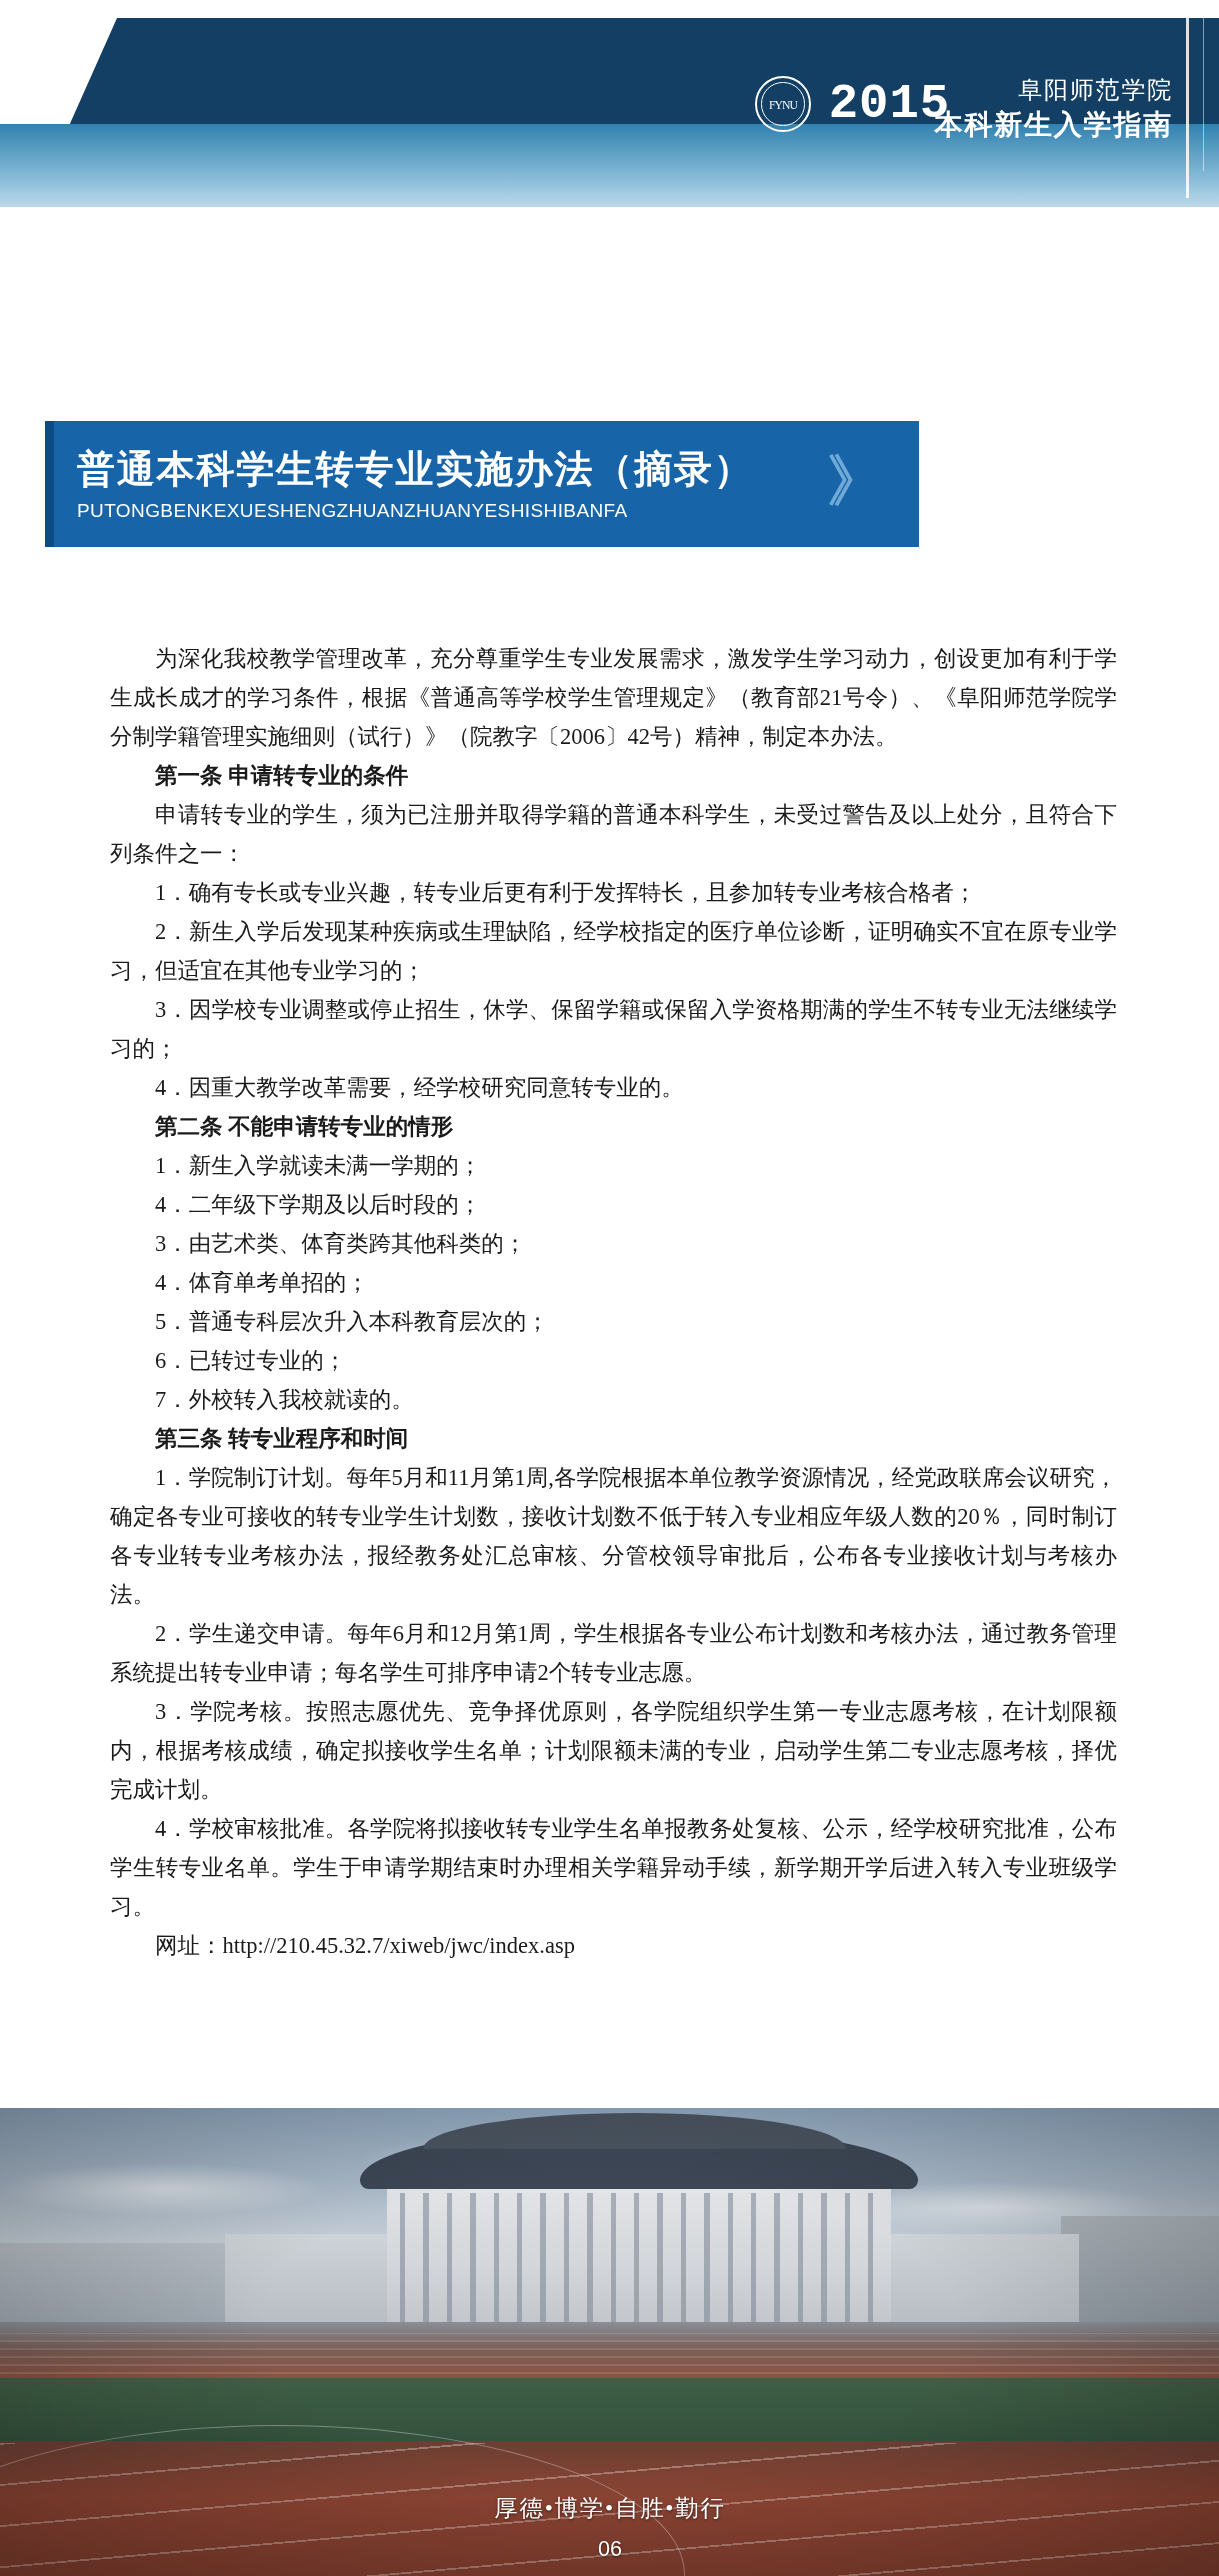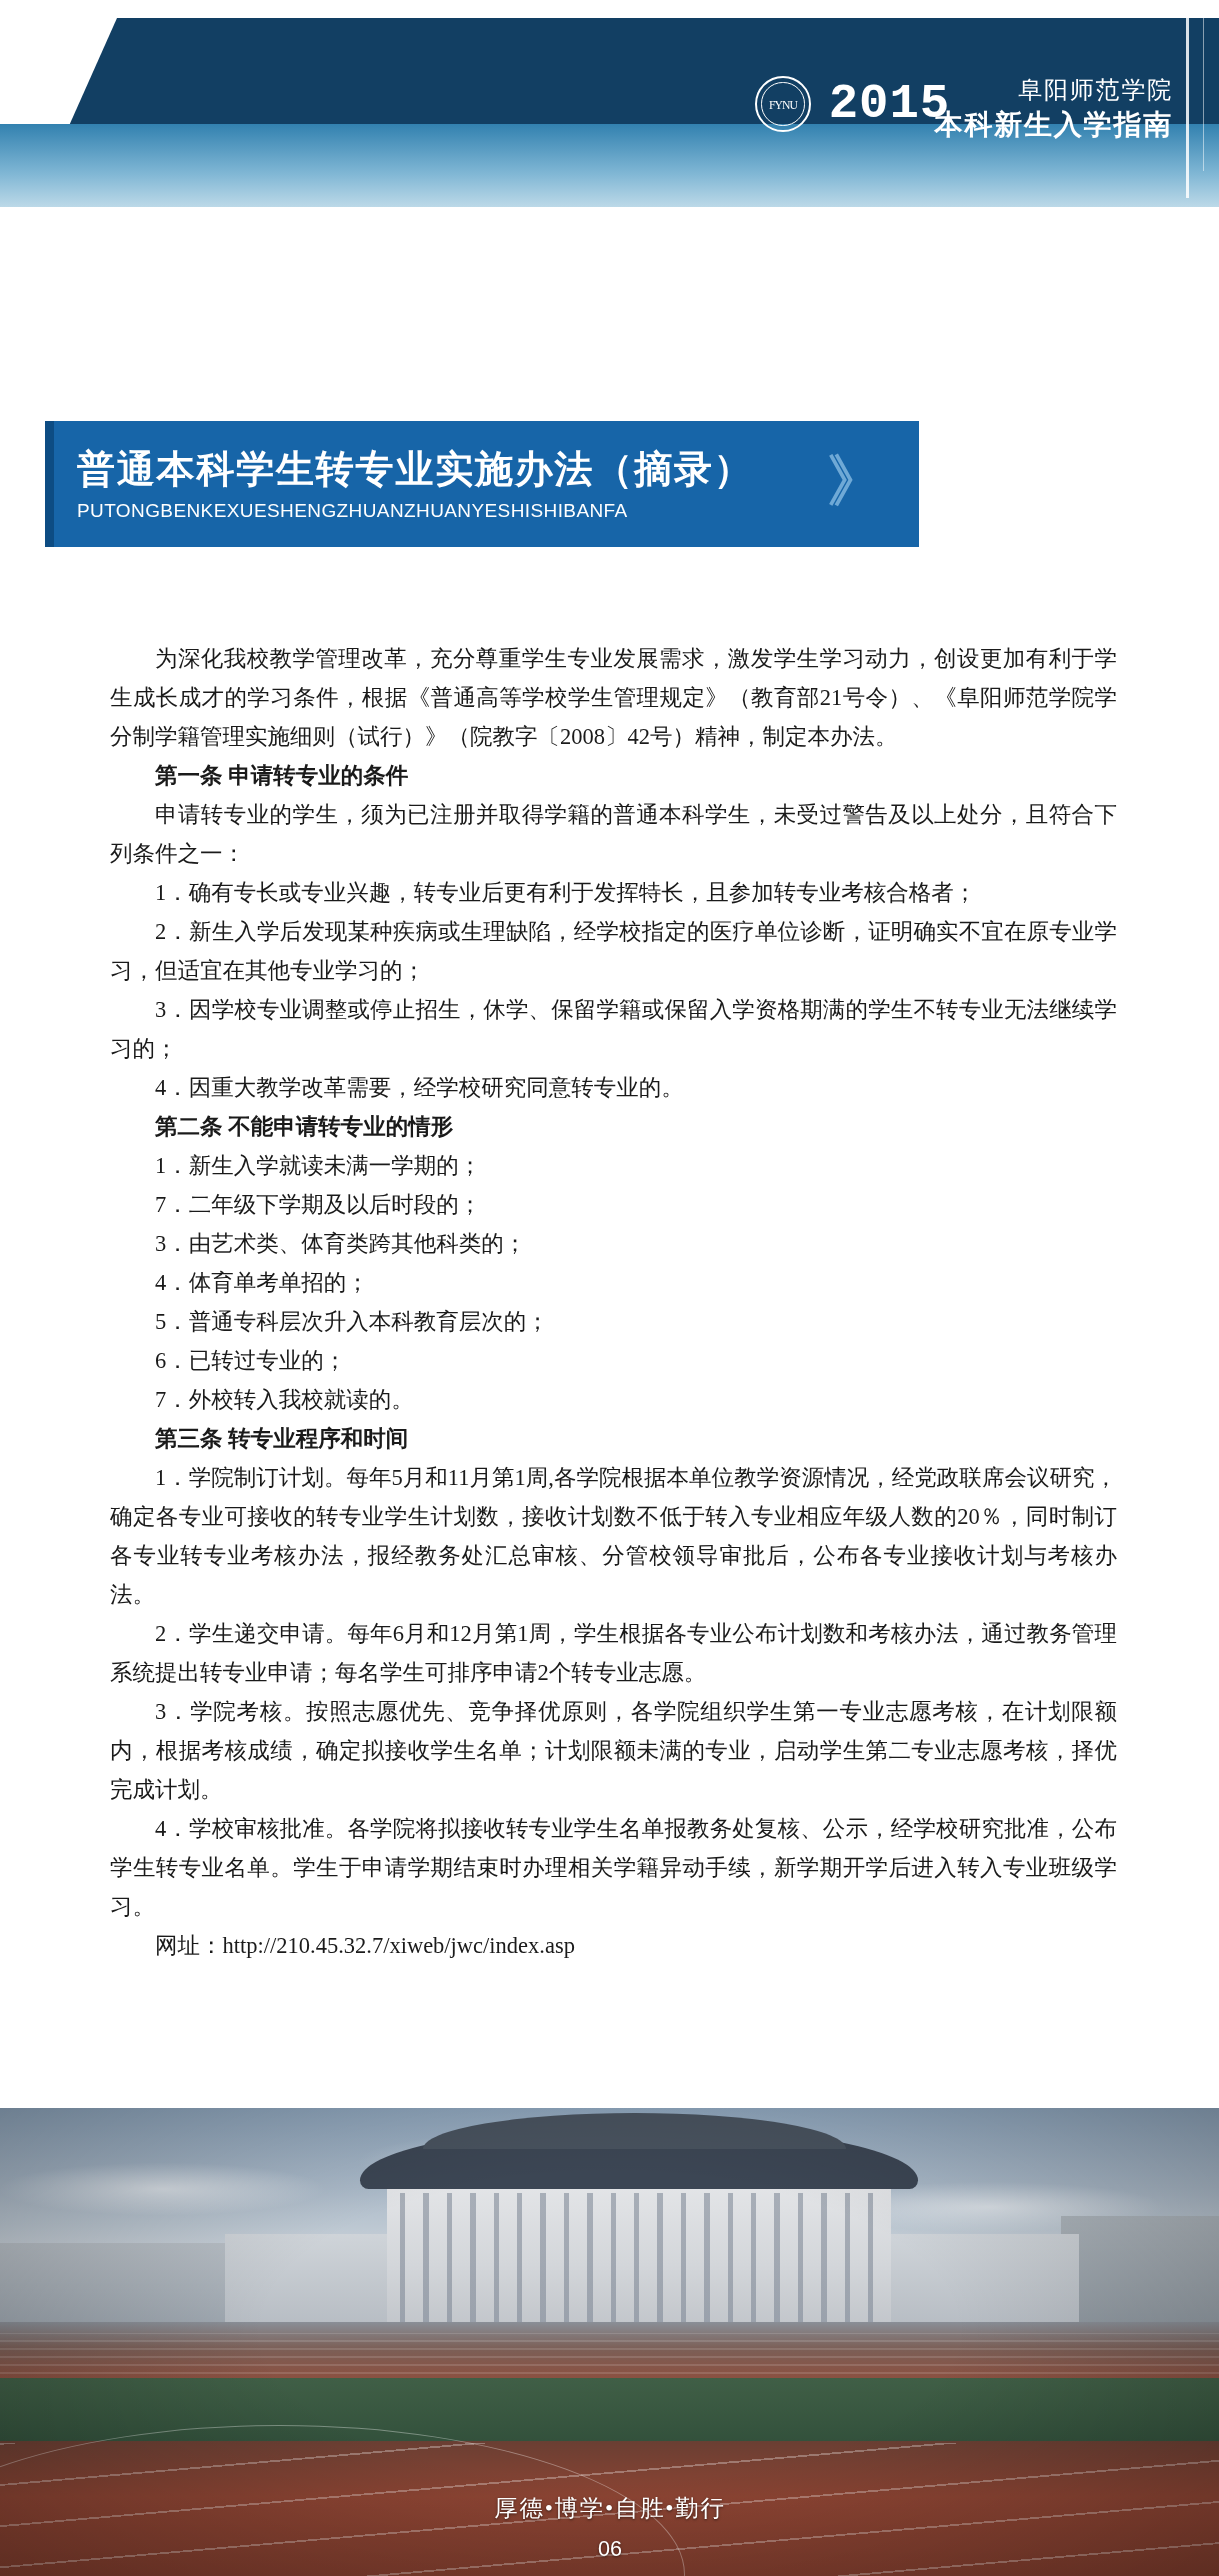--- a/index.html
+++ b/index.html
@@ -318,32 +318,32 @@
   </div>
 
   <div class="title-bar">
     <div class="accent"></div>
     <div class="title-cn">普通本科学生转专业实施办法（摘录）</div>
     <div class="title-py">PUTONGBENKEXUESHENGZHUANZHUANYESHISHIBANFA</div>
     <div class="chevrons">》</div>
   </div>
 
   <div class="content">
-    <p class="p-indent">为深化我校教学管理改革，充分尊重学生专业发展需求，激发学生学习动力，创设更加有利于学生成长成才的学习条件，根据《普通高等学校学生管理规定》（教育部21号令）、《阜阳师范学院学分制学籍管理实施细则（试行）》（院教字〔2008〕42号）精神，制定本办法。</p>
+    <p class="p-indent">为深化我校教学管理改革，充分尊重学生专业发展需求，激发学生学习动力，创设更加有利于学生成长成才的学习条件，根据《普通高等学校学生管理规定》（教育部21号令）、《阜阳师范学院学分制学籍管理实施细则（试行）》（院教字〔2006〕42号）精神，制定本办法。</p>
 
     <p class="p-head">第一条 申请转专业的条件</p>
     <p class="p-indent">申请转专业的学生，须为已注册并取得学籍的普通本科学生，未受过警告及以上处分，且符合下列条件之一：</p>
     <p class="p-item">1．确有专长或专业兴趣，转专业后更有利于发挥特长，且参加转专业考核合格者；</p>
     <p class="p-item">2．新生入学后发现某种疾病或生理缺陷，经学校指定的医疗单位诊断，证明确实不宜在原专业学习，但适宜在其他专业学习的；</p>
     <p class="p-item">3．因学校专业调整或停止招生，休学、保留学籍或保留入学资格期满的学生不转专业无法继续学习的；</p>
     <p class="p-item">4．因重大教学改革需要，经学校研究同意转专业的。</p>
 
     <p class="p-head">第二条 不能申请转专业的情形</p>
     <p class="p-item">1．新生入学就读未满一学期的；</p>
-    <p class="p-item">7．二年级下学期及以后时段的；</p>
+    <p class="p-item">4．二年级下学期及以后时段的；</p>
     <p class="p-item">3．由艺术类、体育类跨其他科类的；</p>
     <p class="p-item">4．体育单考单招的；</p>
     <p class="p-item">5．普通专科层次升入本科教育层次的；</p>
     <p class="p-item">6．已转过专业的；</p>
     <p class="p-item">7．外校转入我校就读的。</p>
 
     <p class="p-head">第三条 转专业程序和时间</p>
     <p class="p-item">1．学院制订计划。每年5月和11月第1周,各学院根据本单位教学资源情况，经党政联席会议研究，确定各专业可接收的转专业学生计划数，接收计划数不低于转入专业相应年级人数的20％，同时制订各专业转专业考核办法，报经教务处汇总审核、分管校领导审批后，公布各专业接收计划与考核办法。</p>
     <p class="p-item">2．学生递交申请。每年6月和12月第1周，学生根据各专业公布计划数和考核办法，通过教务管理系统提出转专业申请；每名学生可排序申请2个转专业志愿。</p>
     <p class="p-item">3．学院考核。按照志愿优先、竞争择优原则，各学院组织学生第一专业志愿考核，在计划限额内，根据考核成绩，确定拟接收学生名单；计划限额未满的专业，启动学生第二专业志愿考核，择优完成计划。</p>

